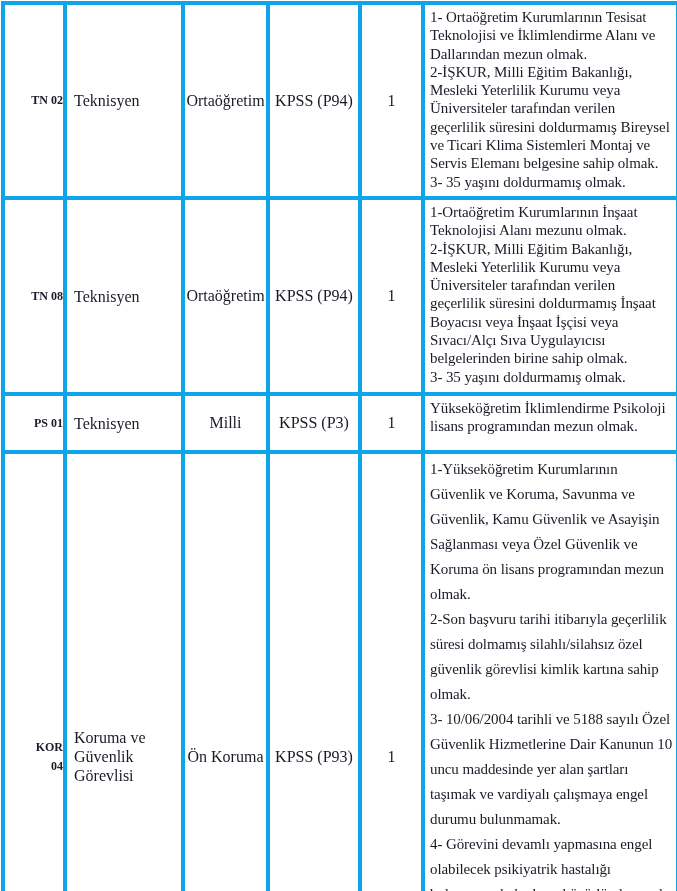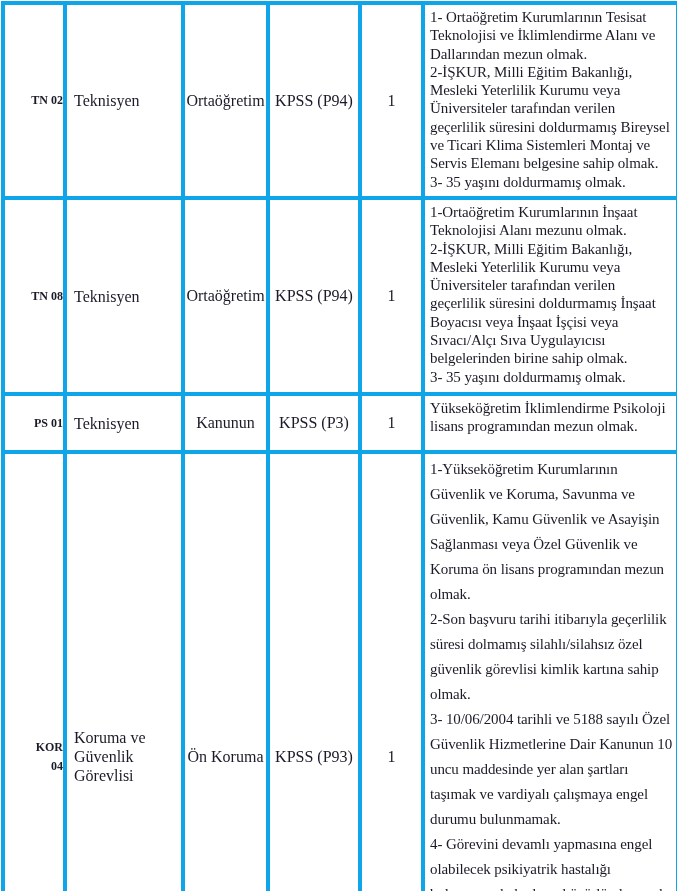--- a/index.html
+++ b/index.html
@@ -108,21 +108,21 @@
 Üniversiteler tarafından verilen
 geçerlilik süresini doldurmamış İnşaat
 Boyacısı veya İnşaat İşçisi veya
 Sıvacı/Alçı Sıva Uygulayıcısı
 belgelerinden birine sahip olmak.
 3- 35 yaşını doldurmamış olmak.</td>
     </tr>
     <tr class="row-3">
       <td class="cell code">PS 01</td>
       <td class="cell title">Teknisyen</td>
-      <td class="cell edu">Kanunun</td>
+      <td class="cell edu">Milli</td>
       <td class="cell exam">KPSS (P3)</td>
       <td class="cell count">1</td>
       <td class="cell req">Yükseköğretim İklimlendirme Psikoloji
 lisans programından mezun olmak.</td>
     </tr>
     <tr class="row-4">
       <td class="cell code">KOR
 04</td>
       <td class="cell title">Koruma ve
 Güvenlik

